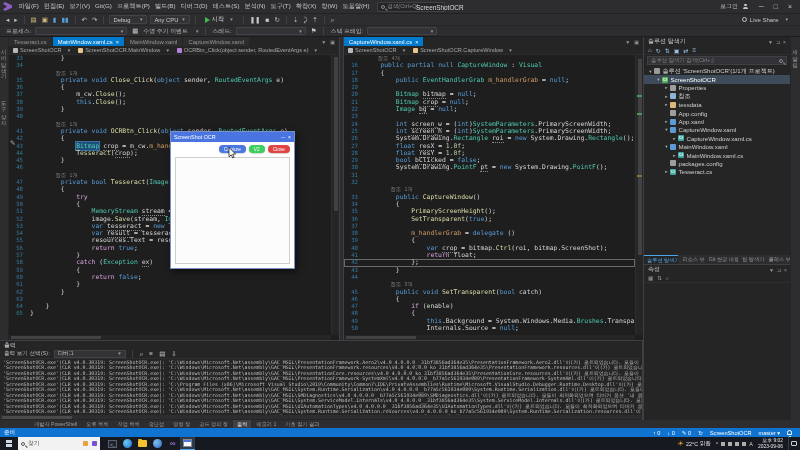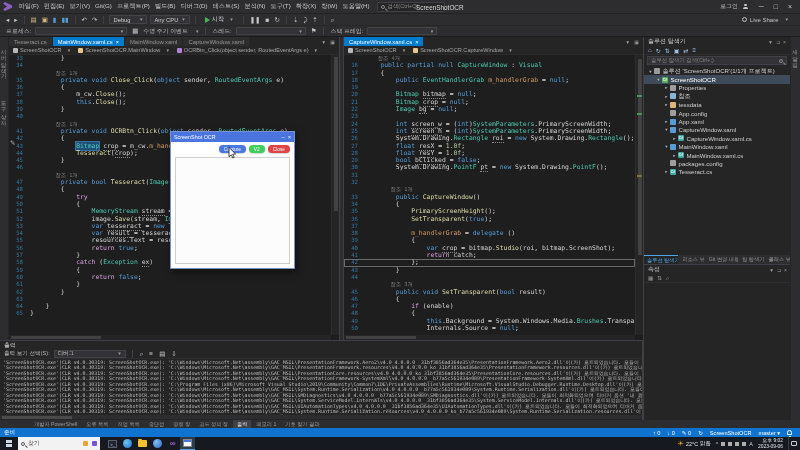--- a/index.html
+++ b/index.html
@@ -370,27 +370,27 @@
         <div class="code-row"><span class="ln">31</span></div>
         <div class="code-row"><span class="ln">32</span></div>
         <div class="code-row"><span class="ln"></span><span class="codelens">        참조 1개</span></div>
         <div class="code-row"><span class="ln">33</span><span class="tk-pl">        </span><span class="tk-k">public</span><span class="tk-pl"> </span><span class="tk-m">CaptureWindow</span><span class="tk-pl">()</span></div>
         <div class="code-row"><span class="ln">34</span><span class="tk-pl">        {</span></div>
         <div class="code-row"><span class="ln">35</span><span class="tk-pl">            </span><span class="tk-m">PrimaryScreenHeight</span><span class="tk-pl">();</span></div>
         <div class="code-row"><span class="ln">36</span><span class="tk-pl">            </span><span class="tk-m">SetTransparent</span><span class="tk-pl">(</span><span class="tk-k">true</span><span class="tk-pl">);</span></div>
         <div class="code-row"><span class="ln">37</span></div>
         <div class="code-row"><span class="ln">38</span><span class="tk-pl">            </span><span class="tk-o">m_handlerGrab</span><span class="tk-pl"> = </span><span class="tk-k">delegate</span><span class="tk-pl"> ()</span></div>
         <div class="code-row"><span class="ln">39</span><span class="tk-pl">            {</span></div>
-        <div class="code-row"><span class="ln">40</span><span class="tk-pl">                </span><span class="tk-k">var</span><span class="tk-pl"> </span><span class="tk-u">crop</span><span class="tk-pl"> = bitmap.</span><span class="tk-m">Studio</span><span class="tk-pl">(roi, bitmap.ScreenShot);</span></div>
-        <div class="code-row"><span class="ln">41</span><span class="tk-pl">                </span><span class="tk-c">return</span><span class="tk-pl"> catch;</span></div>
+        <div class="code-row"><span class="ln">40</span><span class="tk-pl">                </span><span class="tk-k">var</span><span class="tk-pl"> </span><span class="tk-u">crop</span><span class="tk-pl"> = bitmap.</span><span class="tk-m">Ctrl</span><span class="tk-pl">(roi, bitmap.ScreenShot);</span></div>
+        <div class="code-row"><span class="ln">41</span><span class="tk-pl">                </span><span class="tk-c">return</span><span class="tk-pl"> float;</span></div>
         <div class="code-row cur"><span class="ln">42</span><span class="tk-pl">            };</span></div>
         <div class="code-row"><span class="ln">43</span><span class="tk-pl">        }</span></div>
         <div class="code-row"><span class="ln">44</span></div>
         <div class="code-row"><span class="ln"></span><span class="codelens">        참조 3개</span></div>
-        <div class="code-row"><span class="ln">45</span><span class="tk-pl">        </span><span class="tk-k">public</span><span class="tk-pl"> </span><span class="tk-k">void</span><span class="tk-pl"> </span><span class="tk-m">SetTransparent</span><span class="tk-pl">(</span><span class="tk-k">bool</span><span class="tk-pl"> result)</span></div>
+        <div class="code-row"><span class="ln">45</span><span class="tk-pl">        </span><span class="tk-k">public</span><span class="tk-pl"> </span><span class="tk-k">void</span><span class="tk-pl"> </span><span class="tk-m">SetTransparent</span><span class="tk-pl">(</span><span class="tk-k">bool</span><span class="tk-pl"> catch)</span></div>
         <div class="code-row"><span class="ln">46</span><span class="tk-pl">        {</span></div>
         <div class="code-row"><span class="ln">47</span><span class="tk-pl">            </span><span class="tk-c">if</span><span class="tk-pl"> (enable)</span></div>
         <div class="code-row"><span class="ln">48</span><span class="tk-pl">            {</span></div>
         <div class="code-row"><span class="ln">49</span><span class="tk-pl">                </span><span class="tk-k">this</span><span class="tk-pl">.Background = System.Windows.Media.</span><span class="tk-t">Brushes</span><span class="tk-pl">.Transparent;</span></div>
         <div class="code-row"><span class="ln">50</span><span class="tk-pl">                Internals.Source = </span><span class="tk-k">null</span><span class="tk-pl">;</span></div>
       </div>
     <div class="vscroll">
       <div class="vthumb" style="top:4px;height:70%"></div>
       <div class="mark" style="top:40px;background:#48985b"></div>
       <div class="mark" style="top:58px;background:#48985b"></div>

